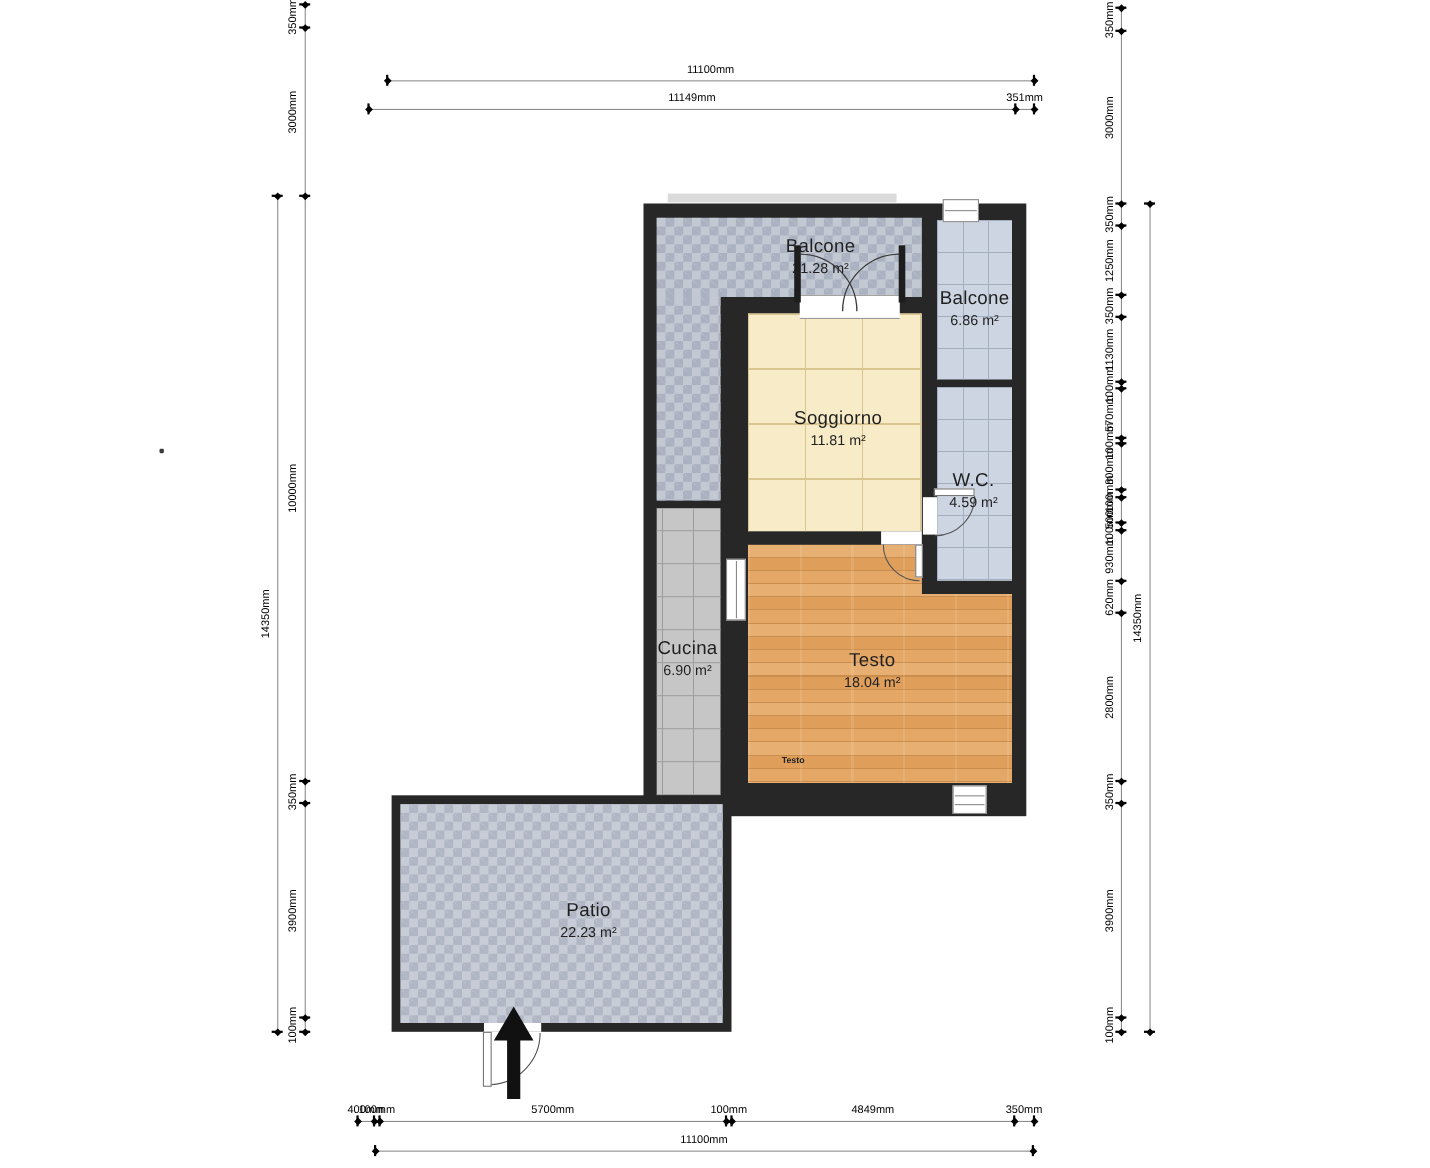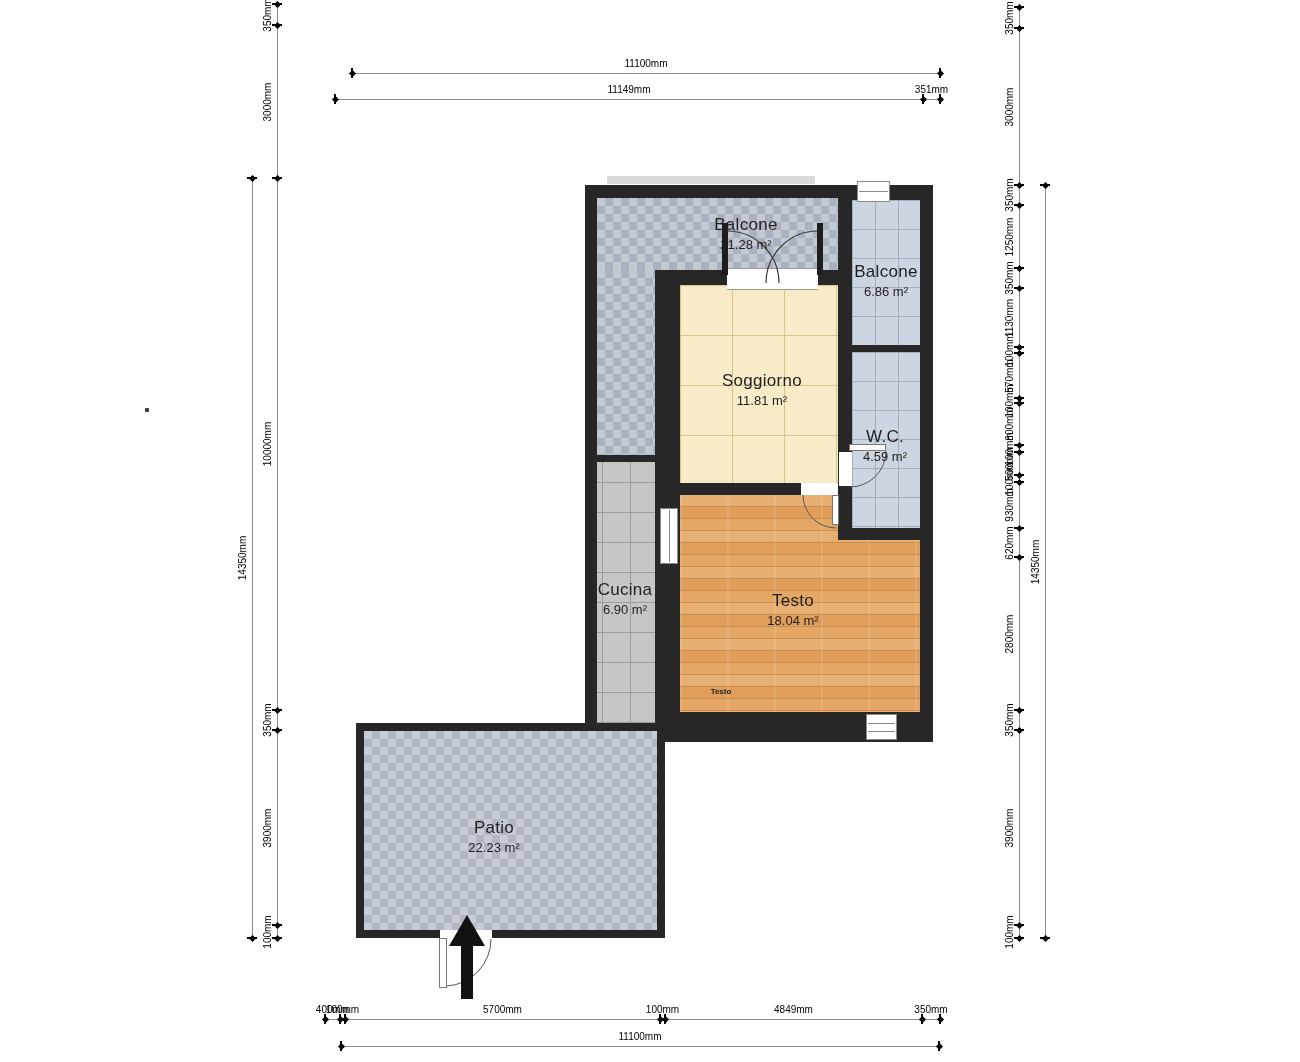--- a/index.html
+++ b/index.html
@@ -295,20 +295,20 @@
       <div class="room-area">4.59 m²</div>
     </div>
     <div class="room-label" style="left:625px;top:598px;">
       <div class="room-name">Cucina</div>
       <div class="room-area">6.90 m²</div>
     </div>
     <div class="room-label" style="left:793px;top:609px;">
       <div class="room-name">Testo</div>
       <div class="room-area">18.04 m²</div>
     </div>
-    <div class="room-label" style="left:494px;top:836px;text-align:center;">
+    <div class="room-label" style="left:535px;top:836px;text-align:center;">
       <div class="room-name">Patio</div>
       <div class="room-area">22.23 m²</div>
     </div>
 
     <div class="tiny-note" style="left:721px;top:691px;">Testo</div>
   </div>
 </div>
 
 </body></html>

